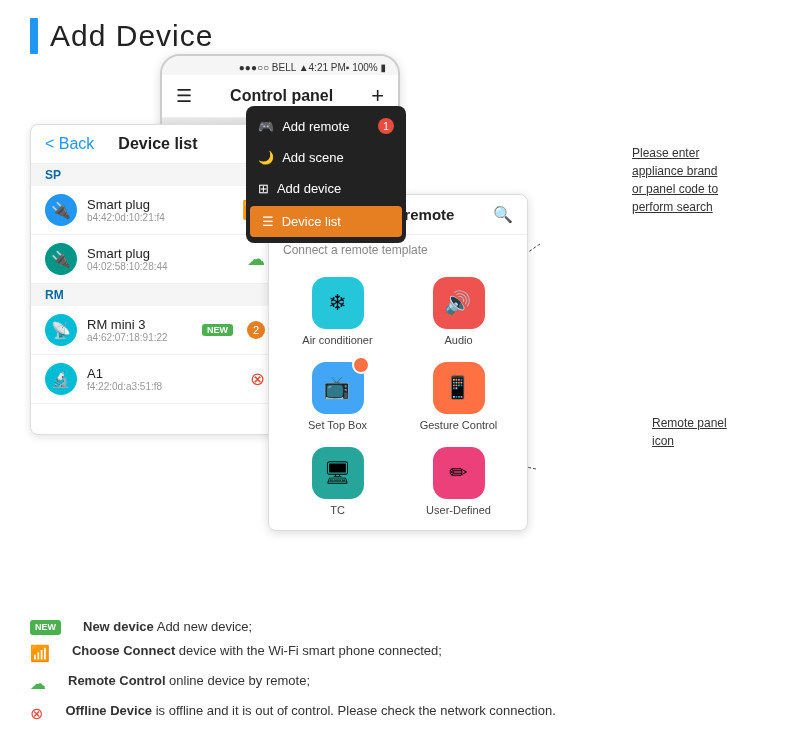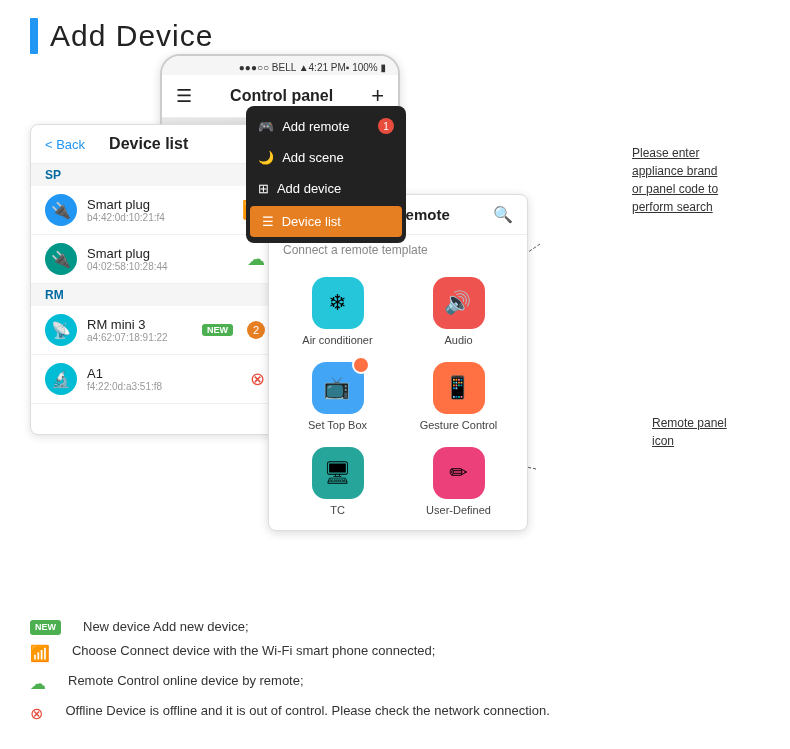--- a/index.html
+++ b/index.html
@@ -166,21 +166,21 @@
       z-index: 5;
     }
     .panel-header {
       display: flex;
       align-items: center;
       padding: 10px 14px;
       border-bottom: 1px solid #eee;
       gap: 8px;
     }
     .back-btn {
-      font-size: 13px;
+      font-size: 16px;
       color: #2196F3;
       display: flex;
       align-items: center;
       gap: 2px;
     }
     .panel-title {
       font-size: 16px;
       font-weight: 600;
       color: #222;
       margin-left: 16px;
@@ -318,21 +318,21 @@
       margin-bottom: 5px;
       font-size: 13px;
       color: #333;
       line-height: 1.5;
     }
     .legend-icon {
       margin-right: 6px;
       flex-shrink: 0;
       margin-top: 1px;
     }
-    .legend-bold { font-weight: 400; padding-left: 16px; }
+    .legend-bold { font-weight: 700; padding-left: 16px; }
     .new-badge-sm {
       background: #4CAF50;
       color: #fff;
       font-size: 9px;
       padding: 1px 5px;
       border-radius: 3px;
       font-weight: 700;
       margin-right: 6px;
       margin-top: 3px;
       flex-shrink: 0;

